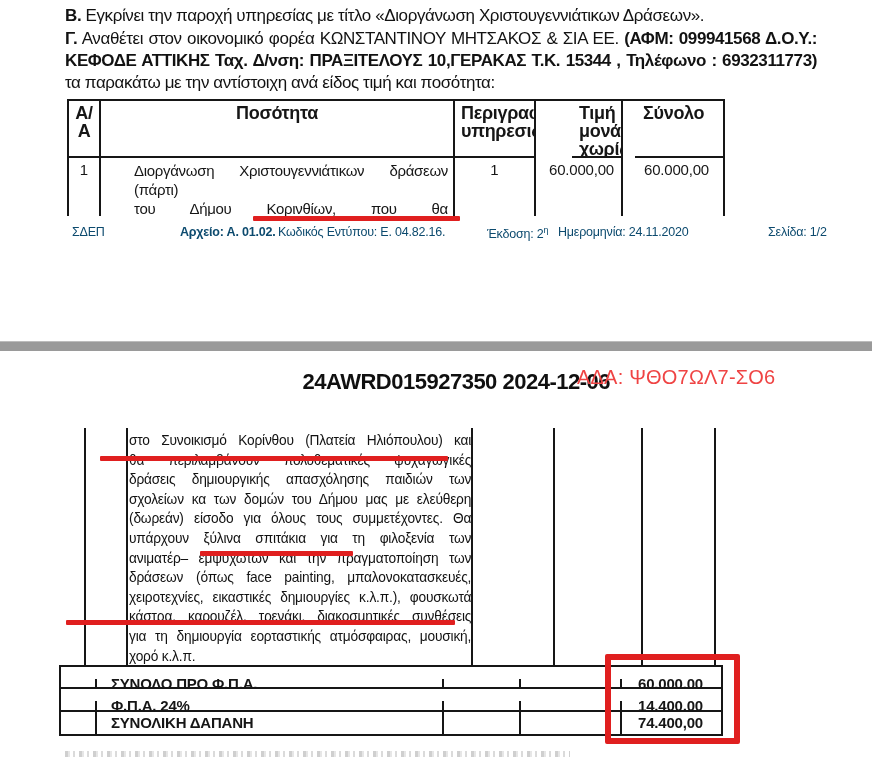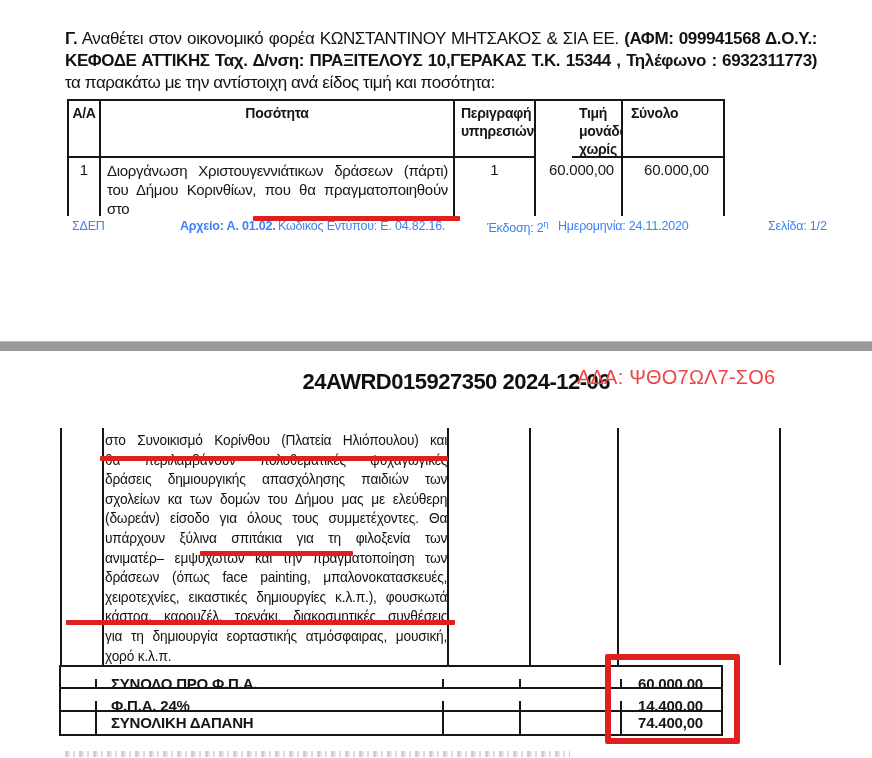--- a/index.html
+++ b/index.html
@@ -15,40 +15,40 @@
   .bold{font-weight:bold;}
   
   .t1{
     left:67px;top:99px;width:658px;height:117px;
     border:2px solid #161616;border-bottom:none;
     display:grid;grid-template-columns:32px 354px 81px 87px 1fr;grid-template-rows:57px 1fr;
     box-sizing:border-box;font-size:15px;
   }
   .t1 .cell{border-right:2px solid #161616;box-sizing:border-box;overflow:hidden;}
   .t1 .cell.lastcol{border-right:none;}
-  .t1 .hdr{border-bottom:2px solid #161616;font-weight:bold;font-size:14px;line-height:18px;padding-top:3px;letter-spacing:-0.3px;}
+  .t1 .hdr{border-bottom:2px solid #161616;font-weight:bold;font-size:18px;line-height:18px;padding-top:3px;letter-spacing:-0.3px;}
   .t1 .ctr{text-align:center;}
   .t1 .padl{padding-left:6px;}
-  .desc1{padding:3px 5px 0 6px;line-height:19px;letter-spacing:-0.3px;}
+  .desc1{padding:3px 5px 0 6px;line-height:19px;letter-spacing:-0.3px;margin-left:27px;}
   .jline{text-align:justify;text-align-last:justify;white-space:normal;}
   .num{padding-top:3px;text-align:right;letter-spacing:-0.2px;}
   .num.unit{padding-right:7px;}
   .num.tot{padding-right:14px;}
   .qty1{padding-top:3px;text-align:center;}
   
-  .foot{top:219px;font-size:12.5px;color:#3b82f6;letter-spacing:-0.2px;white-space:nowrap;}
+  .foot{top:225px;font-size:12.5px;color:#0c4a6e;letter-spacing:-0.2px;white-space:nowrap;}
   sup{font-size:9px;}
   
   .sep{left:0;top:341px;width:872px;height:9px;background:#9a9a9a;border-top:1px solid #bcbcbc;}
   
   .docnum{left:190px;top:369px;width:420px;text-align:right;font-size:22px;letter-spacing:-0.5px;color:#101010;white-space:nowrap;font-weight:bold;}
   .ada{left:577px;top:366px;font-size:20px;letter-spacing:0.2px;color:#ef4444;white-space:nowrap;}
   
   .t2{
-    left:60px;top:428px;width:721px;height:237px;box-sizing:border-box;
+    left:84px;top:428px;width:632px;height:237px;box-sizing:border-box;
     border-left:2px solid #161616;border-right:2px solid #161616;
   }
   .vline{position:absolute;top:0;bottom:0;width:2px;background:#161616;}
   .desc2{
     position:absolute;left:43px;top:2px;width:374px;
     transform:scaleX(0.915);transform-origin:0 0;
     font-size:15px;line-height:19.6px;letter-spacing:-0.2px;color:#121212;
   }
   .desc2 .jlast{text-align-last:left;}
   
@@ -74,31 +74,34 @@
   .remnant{
     left:65px;top:751px;width:505px;height:6px;opacity:0.55;
     background:repeating-linear-gradient(90deg,#a8a8a8 0 3px,#d2d2d2 3px 5px,transparent 5px 8px,#bdbdbd 8px 10px,transparent 10px 14px);
   }
 </style>
 </head>
 <body>
 
 <div id="canvas">
 
+  <div class="abs para para-b">
+    <span class="bold">Β.</span><span> Εγκρίνει την παροχή υπηρεσίας με τίτλο «Διοργάνωση Χριστουγεννιάτικων Δράσεων».</span>
+  </div>
 
   <div class="abs para para-g">
     <span class="bold">Γ.</span><span> Αναθέτει στον οικονομικό φορέα ΚΩΝΣΤΑΝΤΙΝΟΥ ΜΗΤΣΑΚΟΣ &amp; ΣΙΑ ΕΕ. </span><span class="bold">(ΑΦΜ: 099941568 Δ.Ο.Υ.: ΚΕΦΟΔΕ ΑΤΤΙΚΗΣ Ταχ. Δ/νση: ΠΡΑΞΙΤΕΛΟΥΣ 10,ΓΕΡΑΚΑΣ Τ.Κ. 15344 , Τηλέφωνο : 6932311773)</span><span> τα παρακάτω με την αντίστοιχη ανά είδος τιμή και ποσότητα:</span>
   </div>
 
   <div class="abs t1">
     <div class="cell hdr ctr">Α/Α</div>
     <div class="cell hdr ctr">Ποσότητα</div>
     <div class="cell hdr padl">Περιγραφή υπηρεσιών</div>
     <div class="cell hdr" style="padding-left:7px;margin-left:36px;">Τιμή μονάδας χωρίς ΦΠΑ</div>
-    <div class="cell hdr lastcol" style="padding-left:8px;">Σύνολο</div>
+    <div class="cell hdr lastcol" style="padding-left:8px;margin-left:12px;">Σύνολο</div>
 
     <div class="cell qty1">1</div>
     <div class="cell desc1">
       <div class="jline">Διοργάνωση Χριστουγεννιάτικων δράσεων (πάρτι)</div>
       <div class="jline">του Δήμου Κορινθίων, που θα πραγματοποιηθούν στο</div>
 
     </div>
     <div class="cell qty1">1</div>
     <div class="cell num unit">60.000,00</div>
     <div class="cell num tot lastcol">60.000,00</div>

